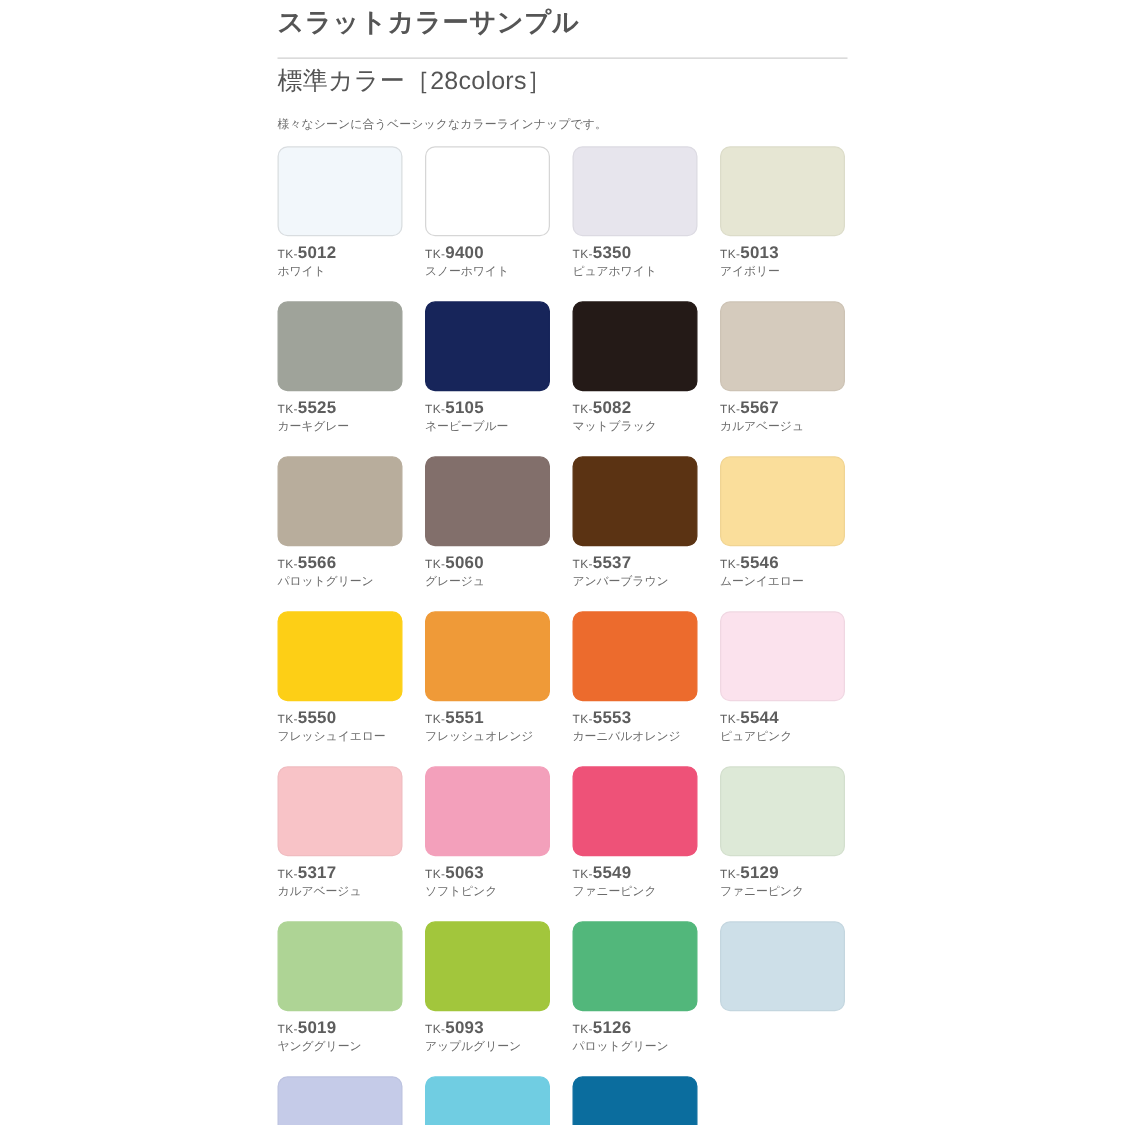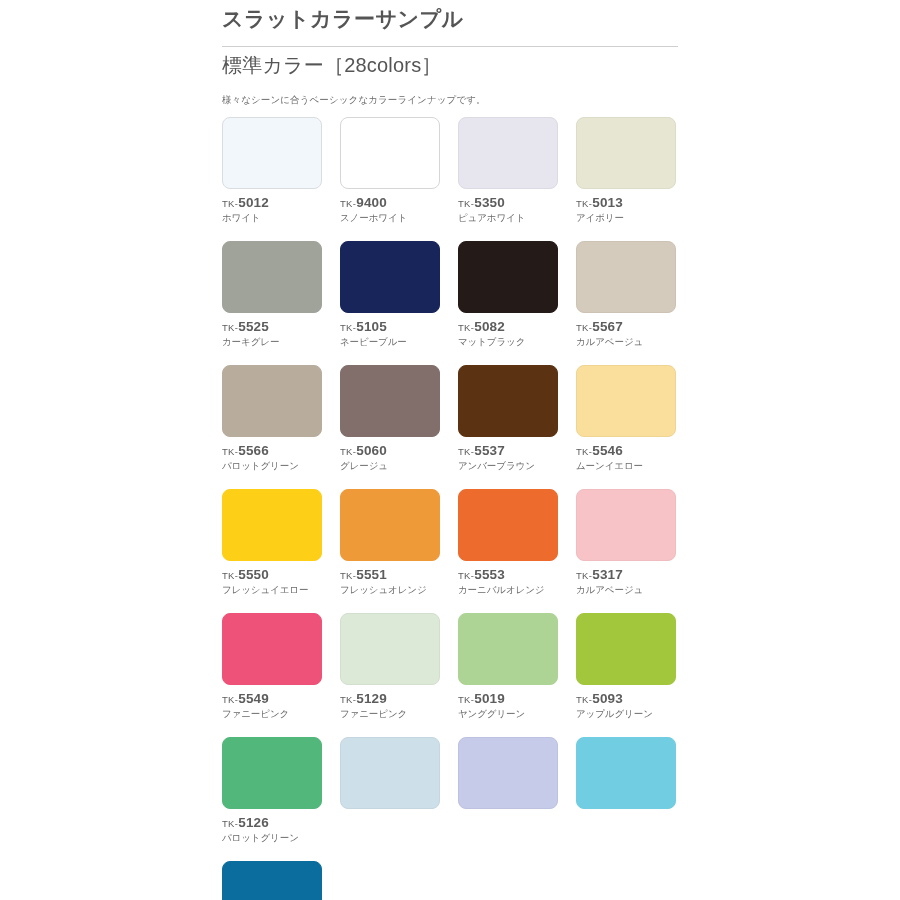--- a/index.html
+++ b/index.html
@@ -192,25 +192,35 @@
           <div class="swatch-chip" style="background: rgb(239, 154, 56); border: 1px solid rgb(239, 154, 56);"></div>
           <div class="swatch-code"><span class="code-prefix">TK-</span><span class="code-number">5551</span></div>
           <div class="swatch-name">フレッシュオレンジ</div>
         </div>
         <div class="swatch-cell">
           <div class="swatch-chip" style="background: rgb(236, 107, 45); border: 1px solid rgb(236, 107, 45);"></div>
           <div class="swatch-code"><span class="code-prefix">TK-</span><span class="code-number">5553</span></div>
           <div class="swatch-name">カーニバルオレンジ</div>
         </div>
         <div class="swatch-cell">
+          <div class="swatch-chip" style="background: rgb(251, 226, 237); border: 1px solid rgb(240, 215, 226);"></div>
+          <div class="swatch-code"><span class="code-prefix">TK-</span><span class="code-number">5544</span></div>
+          <div class="swatch-name">ピュアピンク</div>
+        </div>
+        <div class="swatch-cell">
           <div class="swatch-chip" style="background: rgb(248, 195, 199); border: 1px solid rgb(240, 188, 192);"></div>
           <div class="swatch-code"><span class="code-prefix">TK-</span><span class="code-number">5317</span></div>
           <div class="swatch-name">カルアベージュ</div>
         </div>
         <div class="swatch-cell">
+          <div class="swatch-chip" style="background: rgb(243, 160, 187); border: 1px solid rgb(243, 160, 187);"></div>
+          <div class="swatch-code"><span class="code-prefix">TK-</span><span class="code-number">5063</span></div>
+          <div class="swatch-name">ソフトピンク</div>
+        </div>
+        <div class="swatch-cell">
           <div class="swatch-chip" style="background: rgb(238, 82, 120); border: 1px solid rgb(238, 82, 120);"></div>
           <div class="swatch-code"><span class="code-prefix">TK-</span><span class="code-number">5549</span></div>
           <div class="swatch-name">ファニーピンク</div>
         </div>
         <div class="swatch-cell">
           <div class="swatch-chip" style="background: rgb(221, 233, 215); border: 1px solid rgb(211, 223, 205);"></div>
           <div class="swatch-code"><span class="code-prefix">TK-</span><span class="code-number">5129</span></div>
           <div class="swatch-name">ファニーピンク</div>
         </div>
         <div class="swatch-cell">

